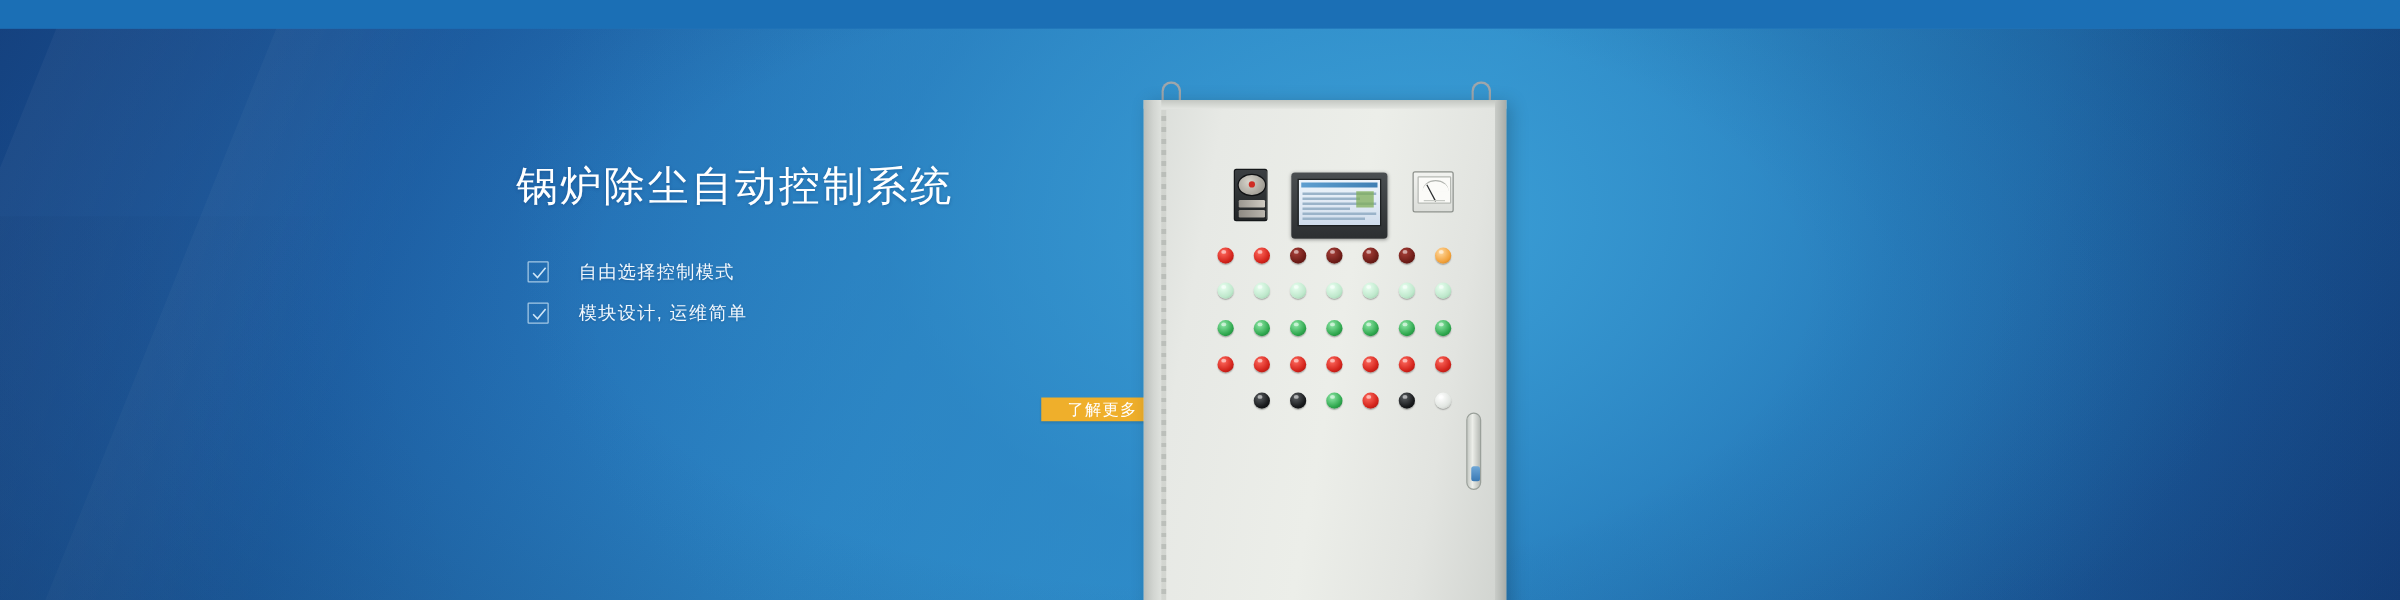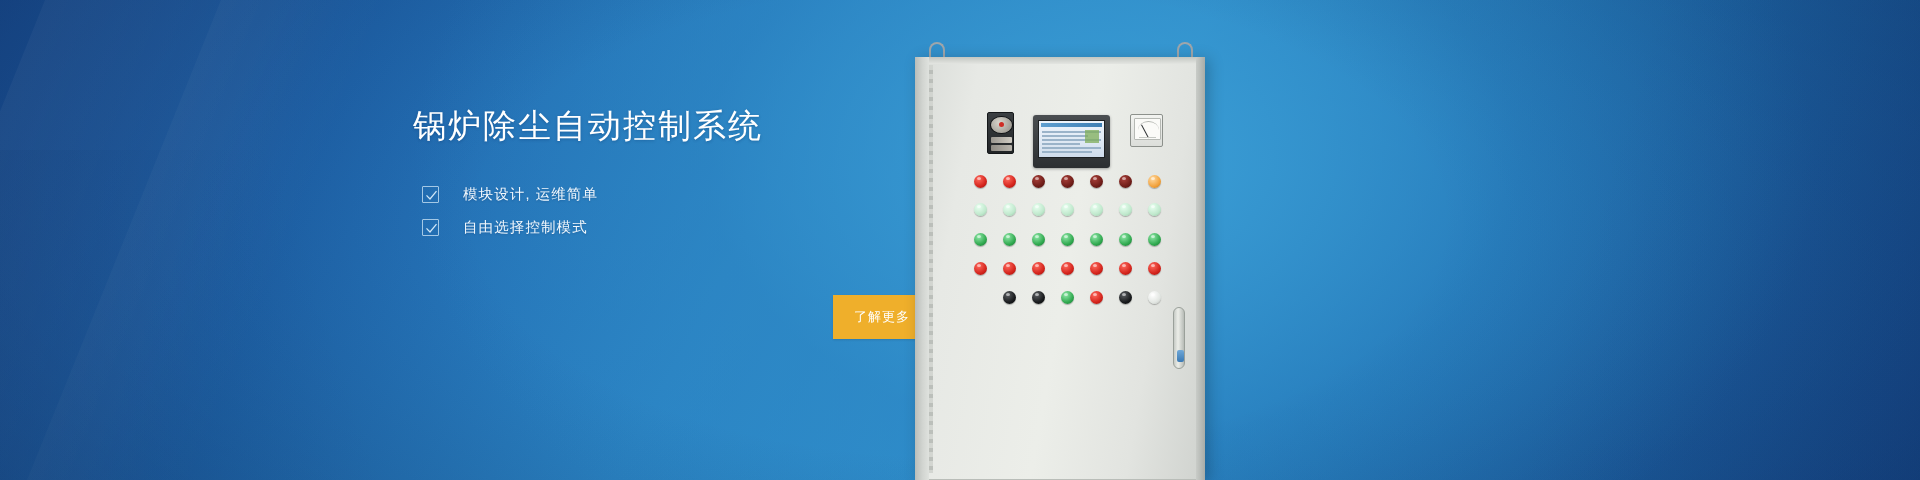--- a/index.html
+++ b/index.html
@@ -9,20 +9,21 @@
     background:#1b6fb5;
     position:relative;
   }
 
   .banner {
     position:absolute; inset:0;
     background:
       radial-gradient(ellipse 900px 620px at 58% 34%, rgba(60,160,215,0.95) 0%, rgba(45,135,196,0.55) 45%, rgba(30,95,165,0.0) 78%),
       linear-gradient(118deg, #1b4f96 0%, #1f63ab 16%, #2b84c4 40%, #2f90cd 56%, #2273b5 74%, #1a4d93 100%);
     overflow:hidden;
+    margin-top:23px;
   }
   
   .streak {
     position:absolute; pointer-events:none;
     background:linear-gradient(to right, rgba(255,255,255,0.055), rgba(255,255,255,0));
     transform:skewX(-22deg);
   }
   .s1 { left:-60px;  top:-120px; width:300px;  height:760px; }
   .s2 { left:120px;  top:-150px; width:170px;  height:800px; opacity:.7; }
   .s3 { left:-140px; top:150px;  width:520px;  height:600px; opacity:.45;
@@ -57,21 +58,21 @@
     border-radius:1px; position:relative; margin-right:24px;
   }
   .chk svg { position:absolute; left:1px; top:1px; }
   .feat-label {
     color:#f2f8fd; font-size:14.5px; letter-spacing:1.1px; white-space:nowrap;
     text-shadow:0 1px 2px rgba(0,40,90,0.25);
   }
 
   .cta {
     position:absolute; top:295px; left:420px;
-    width:116px; height:44px;
+    width:116px; height:19px;
     background:#efaf2b;
     display:flex; align-items:center; justify-content:center;
     color:#ffffff; font-size:13px; letter-spacing:1px;
     border:none; cursor:pointer;
     box-shadow:0 1px 2px rgba(0,0,0,0.12);
   }
   .cta .arrow { margin-left:6px; font-size:12px; letter-spacing:0; }
 
   
   .photo { position:absolute; left:905px; top:0; width:340px; height:480px; }
@@ -173,30 +174,30 @@
     <div class="headline">锅炉除尘自动控制系统</div>
 
     <div class="features">
 
       <div class="feat">
         <span class="chk">
           <svg width="15" height="15" viewBox="0 0 15 15">
               <path d="M2.5 7.4 L6 11 L12.5 3.2" fill="none" stroke="#cfe6f7" stroke-width="1.3"></path>
             </svg>
         </span>
-        <span class="feat-label">模块设计, 运维简单</span>
+        <span class="feat-label">自由选择控制模式</span>
       </div>
 
       <div class="feat">
         <span class="chk">
           <svg width="15" height="15" viewBox="0 0 15 15">
               <path d="M2.5 7.4 L6 11 L12.5 3.2" fill="none" stroke="#cfe6f7" stroke-width="1.3"></path>
             </svg>
         </span>
-        <span class="feat-label">自由选择控制模式</span>
+        <span class="feat-label">模块设计, 运维简单</span>
       </div>
 
 
     </div>
 
     <button class="cta">
       <span>了解更多</span>
       <span class="arrow">》</span>
     </button>
 

